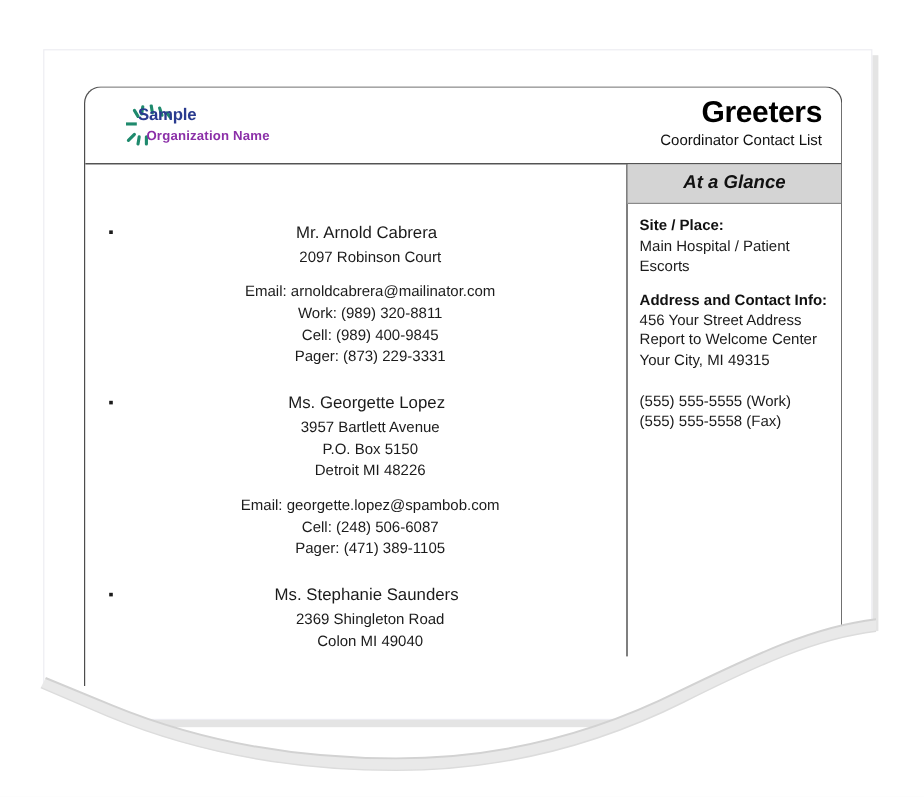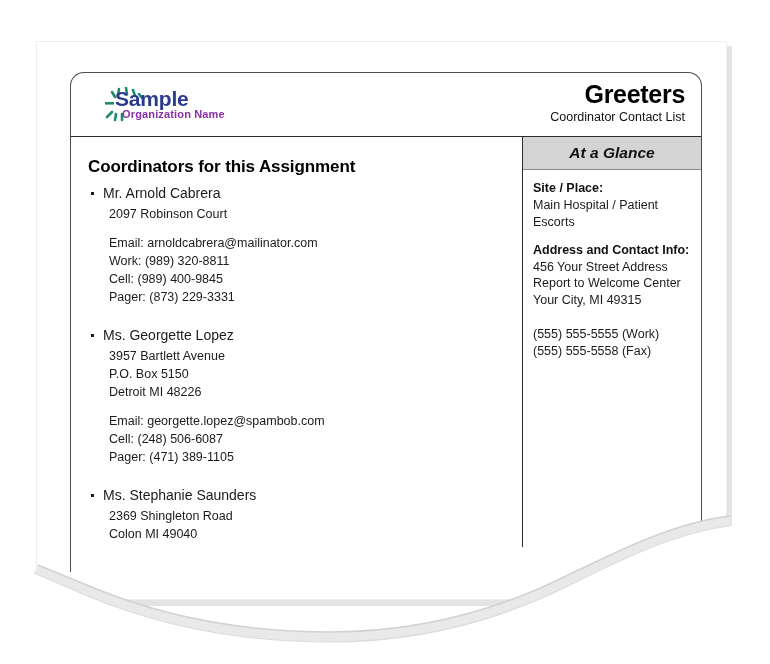--- a/index.html
+++ b/index.html
@@ -76,21 +76,21 @@
     position: absolute;
     left: 18px;
     top: 14px;
     width: 190px;
     height: 42px;
   }
   .logo-text {
     position: absolute;
     left: 26px;
     top: 1px;
-    font-size: 21px;
+    font-size: 14px;
     font-weight: bold;
     color: #2a3b8f;
     letter-spacing: -0.2px;
     line-height: 1;
   }
   .logo-sub {
     position: absolute;
     left: 33px;
     top: 22px;
     font-size: 11px;
@@ -151,20 +151,21 @@
     font-size: 17px;
     font-weight: bold;
     color: #000000;
     letter-spacing: -0.1px;
   }
   .contacts {
     position: absolute;
     left: 17px;
     top: 48px;
     width: 420px;
+    text-align: center;
   }
   .contact {
     margin-bottom: 21px;
   }
   .contact-name {
     position: relative;
     padding-left: 15px;
     font-size: 14px;
     color: #1b1b1b;
     line-height: 1.25;
@@ -272,21 +273,20 @@
 
       <div class="doc-title">Greeters</div>
       <div class="doc-subtitle">Coordinator Contact List</div>
     </div>
 
     <div class="body-area">
 
       <div class="col-divider"></div>
 
       <div class="left-col">
-        <div class="section-heading">Coordinators for this Assignment</div>
         <div class="contacts" id="contacts-list">
             <div class="contact">
               <div class="contact-name"><span class="bullet"></span>Mr. Arnold Cabrera</div>
               <div class="contact-addr">
                 <div>2097 Robinson Court</div>
               </div>
               <div class="contact-comm">
                 <div>Email: arnoldcabrera@mailinator.com</div>
                 <div>Work: (989) 320-8811</div>
                 <div>Cell: (989) 400-9845</div>

